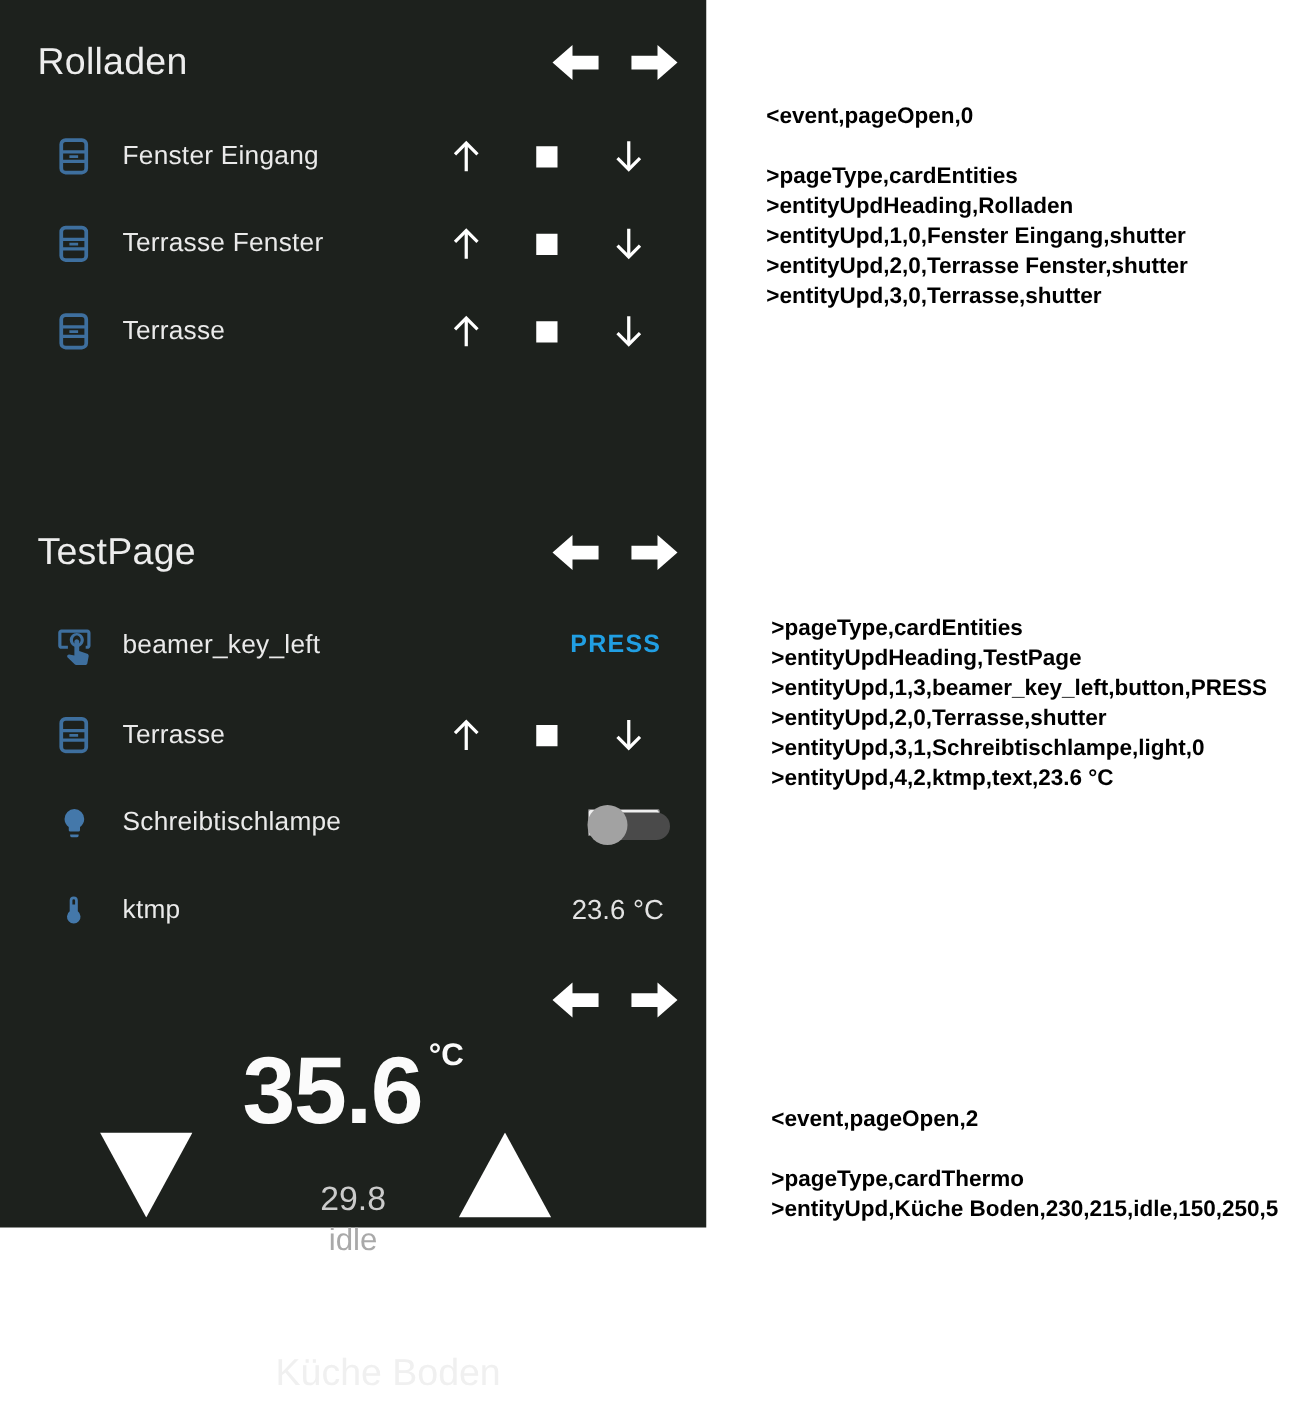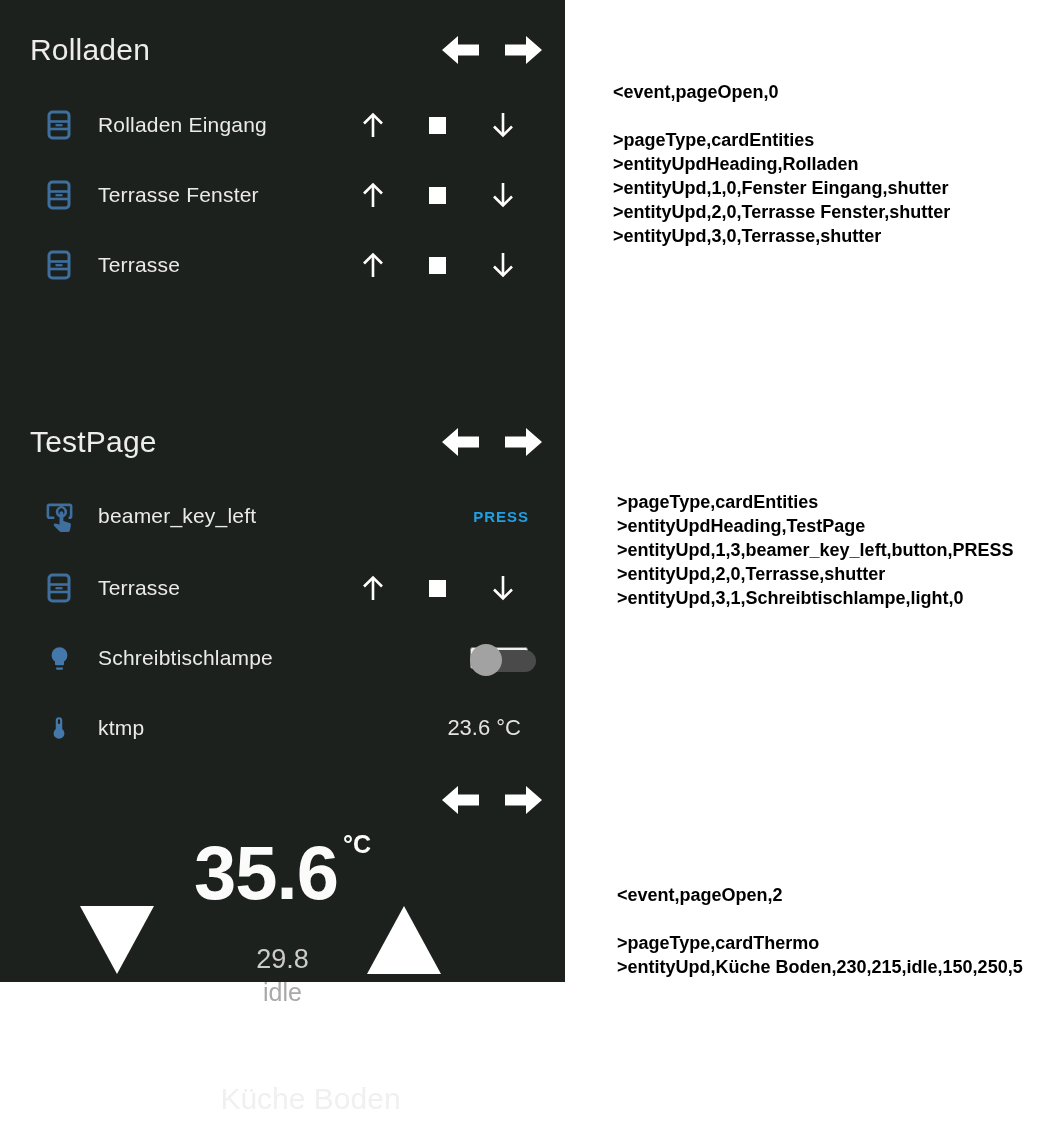--- a/index.html
+++ b/index.html
@@ -28,23 +28,23 @@
          background:none; border:0; padding:0; display:flex; align-items:center;
          justify-content:center; cursor:pointer; line-height:0; }
   .ctl.up   { left:314px; }
   .ctl.stop { left:378px; }
   .ctl.down { left:444px; }
   .stop-square { display:block; width:17px; height:17px; background:#ffffff; }
 
   .press-btn { position:absolute; right:16px; top:50%; transform:translateY(-50%);
                background:none; border:0; padding:0; cursor:pointer;
                font-family:"Liberation Sans", sans-serif;
-               font-size:15px; font-weight:700; letter-spacing:1px; color:#219fe3; }
-
-  .value-text { position:absolute; right:24px; top:50%; transform:translateY(-50%);
+               font-size:20px; font-weight:700; letter-spacing:1px; color:#219fe3; }
+
+  .value-text { position:absolute; right:14px; top:50%; transform:translateY(-50%);
                 font-size:22px; color:#e3e3e3; }
 
   .toggle { position:absolute; right:17px; top:50%; transform:translateY(-50%);
             width:58px; height:22px; cursor:pointer; }
   .toggle-track { width:58px; height:22px; border-radius:11px; background:#4a4a4a; }
   .toggle-knob  { position:absolute; left:-2px; top:-5px; width:32px; height:32px;
                   border-radius:50%; background:#a2a2a2; }
 
   
   .thermo-temp { position:absolute; top:72px; left:0; width:565px; text-align:center;
@@ -91,21 +91,21 @@
         <span class="entity-icon">
           <svg width="24" height="30" viewBox="0 0 24 30">
               <g stroke="#3e6f9e" fill="none">
                 <rect x="2" y="2" width="20" height="26" rx="3.5" stroke-width="3"></rect>
                 <line x1="3" y1="11.5" x2="21" y2="11.5" stroke-width="2.6"></line>
                 <line x1="3" y1="19" x2="21" y2="19" stroke-width="2.6"></line>
                 <line x1="8.5" y1="15.2" x2="15.5" y2="15.2" stroke-width="2.2"></line>
               </g>
             </svg>
         </span>
-        <span class="entity-label">Rolladen Eingang</span>
+        <span class="entity-label">Fenster Eingang</span>
         <button class="ctl up">
             <span><svg width="30" height="32" viewBox="0 0 30 32" fill="none" stroke="#ffffff" stroke-width="2.6">
                 <path d="M15 28 L15 6"></path>
                 <path d="M6 14.5 L15 5.5 L24 14.5"></path>
               </svg></span>
           </button>
         <button class="ctl stop">
             <span class="stop-square"></span>
           </button>
         <button class="ctl down">
@@ -288,20 +288,21 @@
       <div>&gt;entityUpd,3,0,Terrasse,shutter</div>
     </div>
 
     <div class="ann" id="ann1">
       <div class="ann-gap"></div>
       <div>&gt;pageType,cardEntities</div>
       <div>&gt;entityUpdHeading,TestPage</div>
       <div>&gt;entityUpd,1,3,beamer_key_left,button,PRESS</div>
       <div>&gt;entityUpd,2,0,Terrasse,shutter</div>
       <div>&gt;entityUpd,3,1,Schreibtischlampe,light,0</div>
+      <div>&gt;entityUpd,4,2,ktmp,text,23.6 °C</div>
     </div>
 
     <div class="ann" id="ann2">
       <div>&lt;event,pageOpen,2</div>
       <div class="ann-gap"></div>
       <div>&gt;pageType,cardThermo</div>
       <div>&gt;entityUpd,Küche Boden,230,215,idle,150,250,5</div>
     </div>
 
   </aside>

